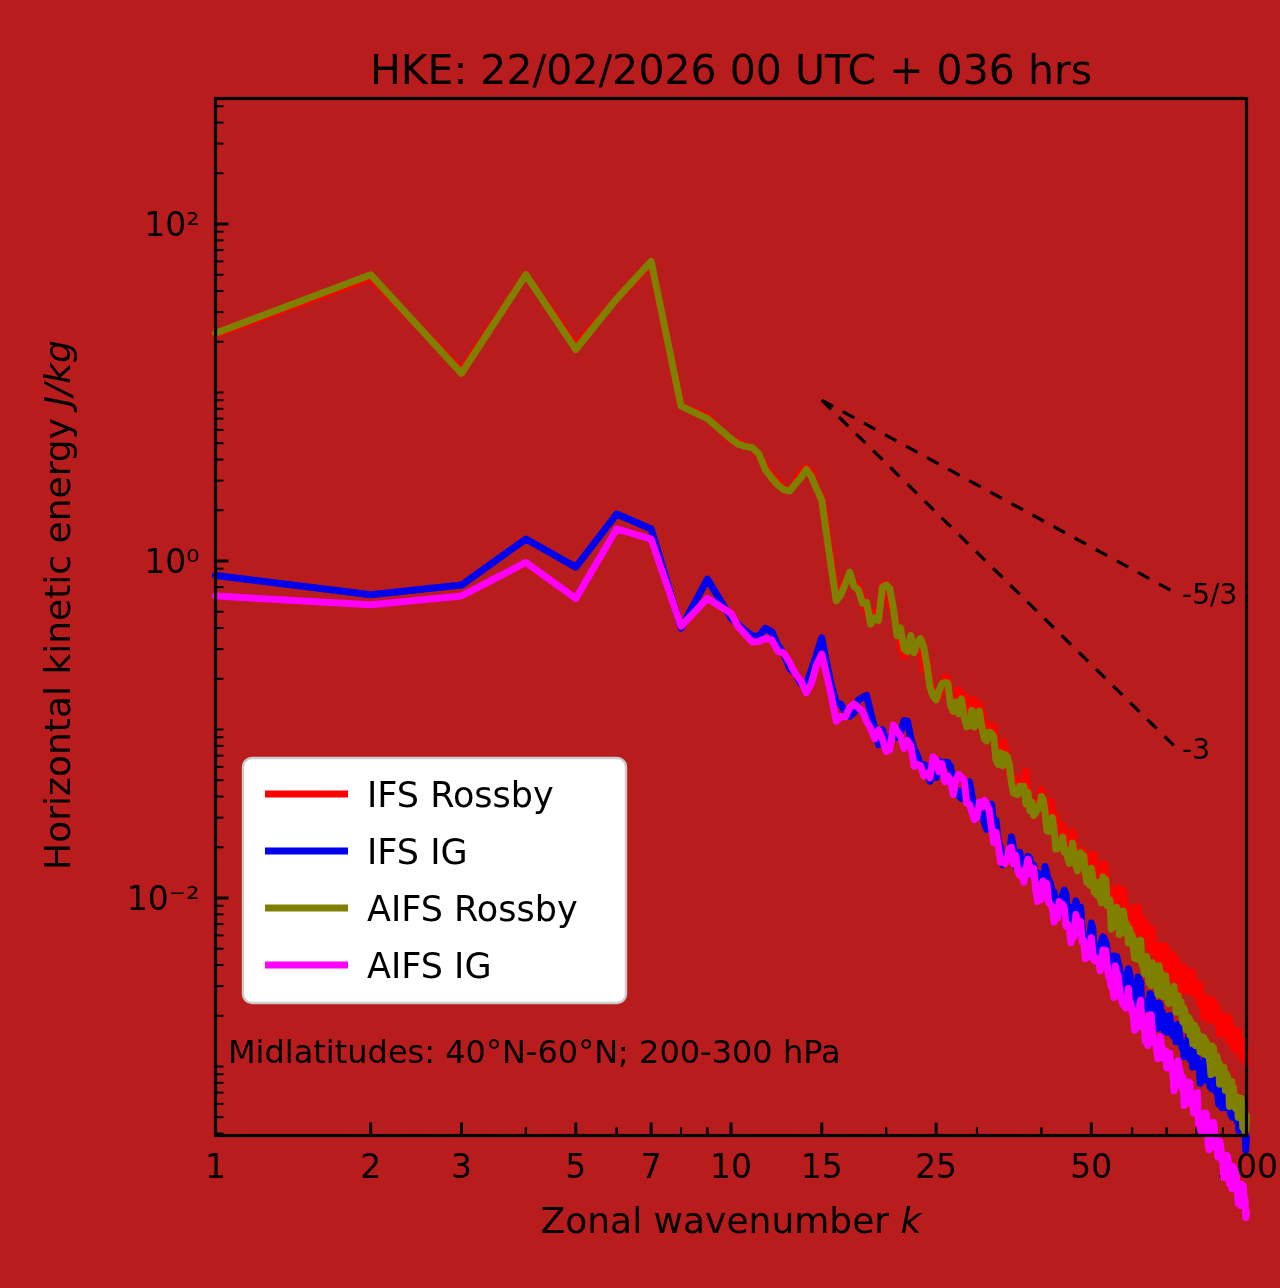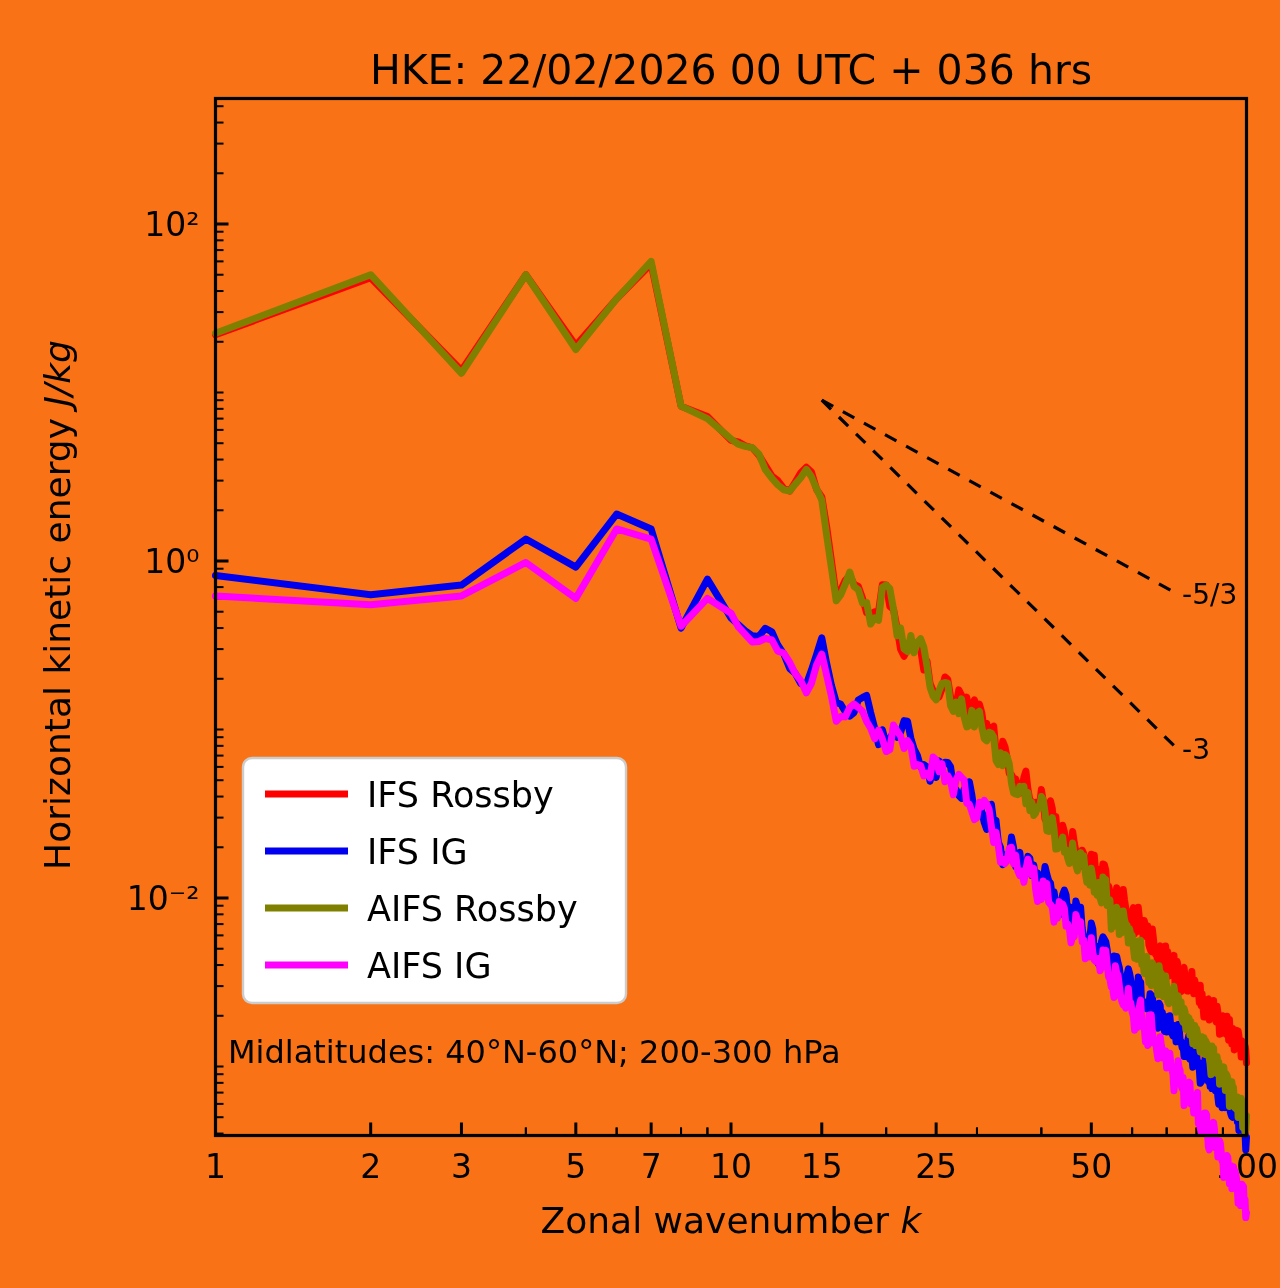--- a/index.html
+++ b/index.html
@@ -1,18 +1,18 @@
 <!DOCTYPE html>
 <html><head>
 <meta charset="utf-8">
 <style>
   html,body{margin:0;padding:0;background:#ffffff;}
   body{width:1280px;height:1288px;overflow:hidden;
        font-family:"DejaVu Sans","Liberation Sans",sans-serif;}
-  #stage{position:relative;width:1280px;height:1288px;background:#f97316;}
+  #stage{position:relative;width:1280px;height:1288px;background:#b91c1c;}
   svg#fig{position:absolute;left:0;top:0;width:1280px;height:1288px;display:block;}
   .ttl{font-size:41px;fill:#000;}
   .axlab{font-size:36px;fill:#000;}
   .tick{font-size:33px;fill:#000;}
   .ann{font-size:32px;fill:#000;}
   .slopelab{font-size:28px;fill:#000;}
   .leglab{font-size:35px;fill:#000;}
   .ital{font-style:italic;}
   .spine{fill:none;stroke:#000;stroke-width:3.2;}
   .tkm{stroke:#000;stroke-width:3;}

